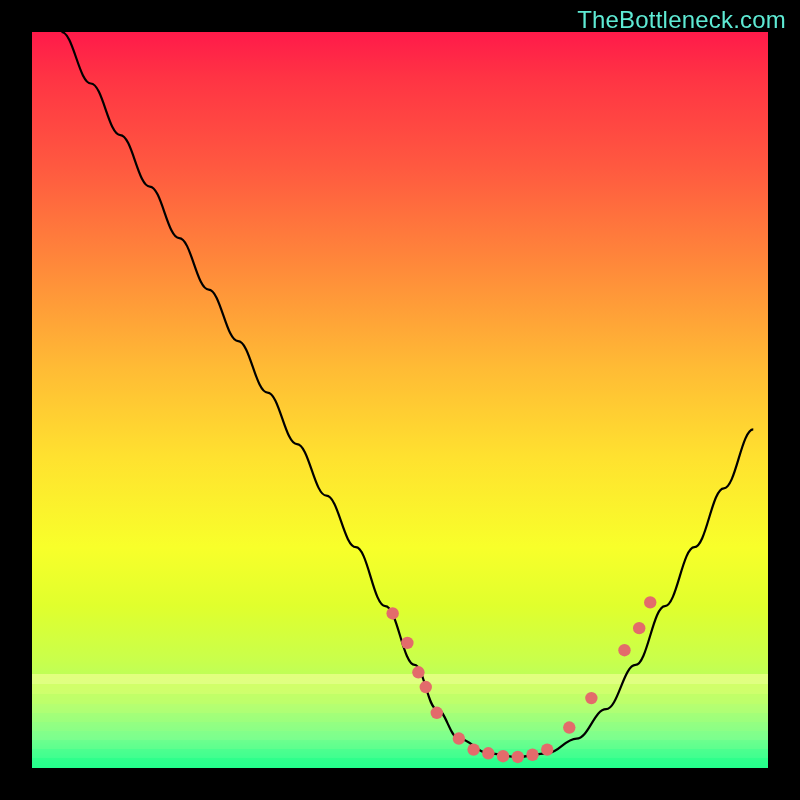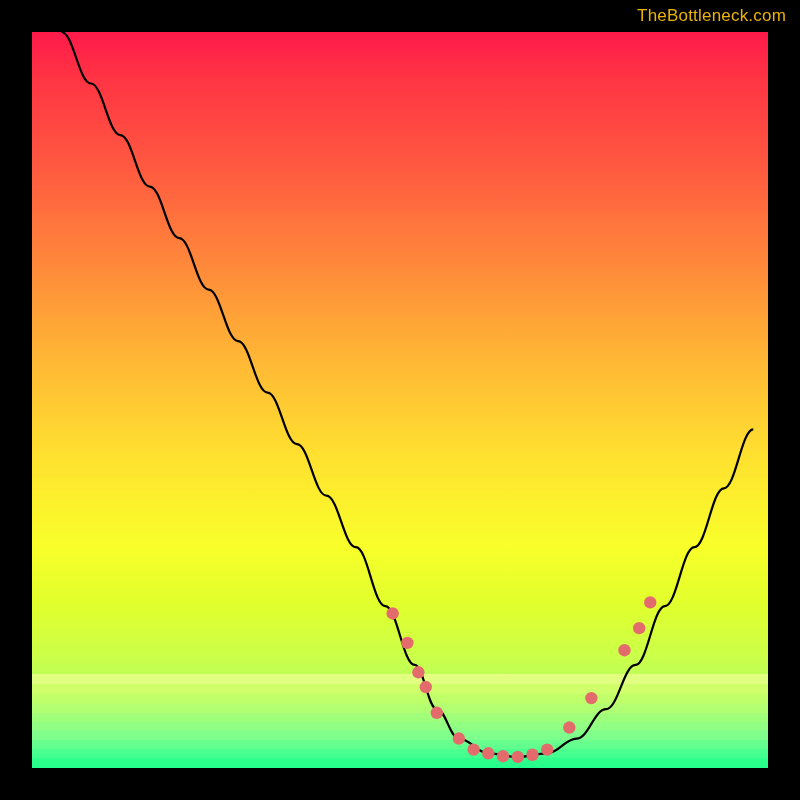--- a/index.html
+++ b/index.html
@@ -40,23 +40,23 @@
     position: absolute;
     left: 0;
     bottom: 0;
     width: 100%;
     height: 94px;
   }
   .watermark {
     position: absolute;
     top: 6px;
     right: 14px;
-    color: #eab308;
+    color: #5eead4;
     font-family: Arial, Helvetica, sans-serif;
-    font-size: 17px;
+    font-size: 24px;
     letter-spacing: 0.2px;
     font-weight: 400;
   }
   svg.curve {
     position: absolute;
     left: 0;
     top: 0;
     width: 736px;
     height: 736px;
   }

